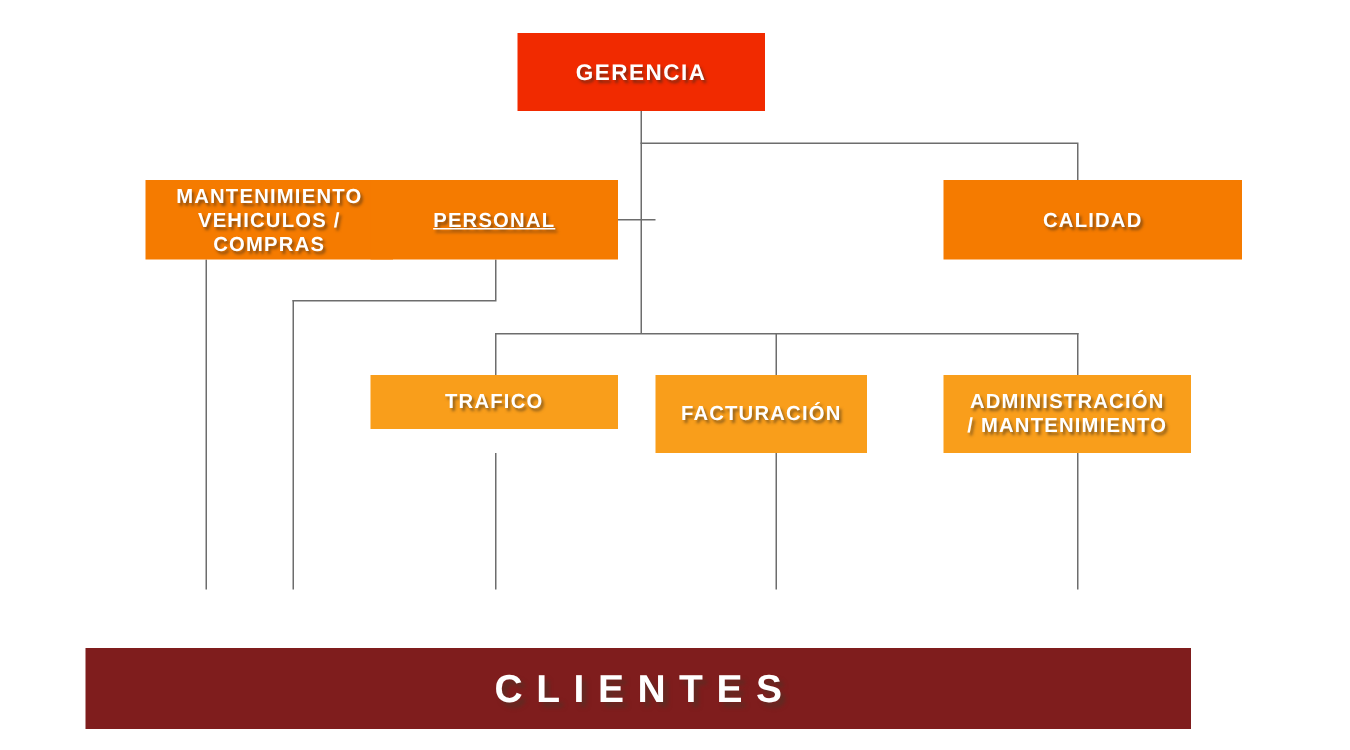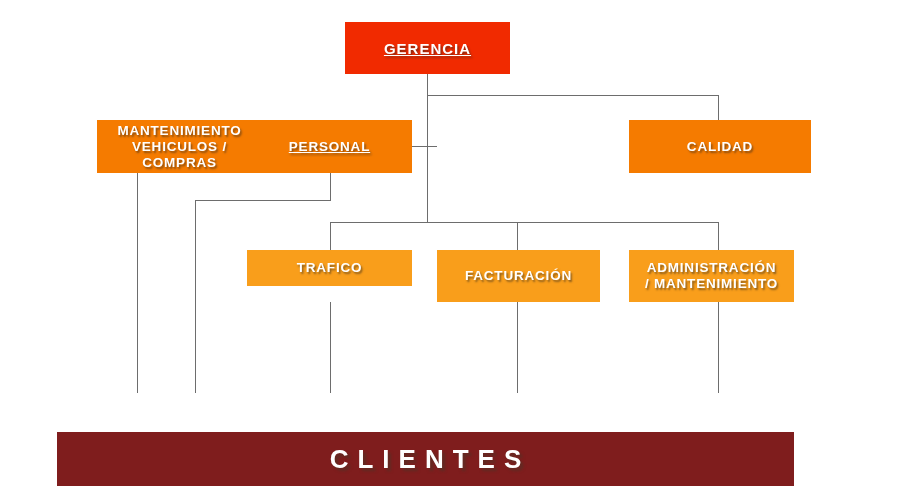--- a/index.html
+++ b/index.html
@@ -60,33 +60,33 @@
   <div class="line h" style="left:195px; top:200px; width:136px;"></div>
   <div class="line v" style="left:195px; top:200px; height:193px;"></div>
   <div class="line h" style="left:330px; top:222px; width:389px;"></div>
   <div class="line v" style="left:330px; top:222px; height:28px;"></div>
   <div class="line v" style="left:517px; top:222px; height:28px;"></div>
   <div class="line v" style="left:718px; top:222px; height:28px;"></div>
   <div class="line v" style="left:330px; top:302px; height:91px;"></div>
   <div class="line v" style="left:517px; top:302px; height:91px;"></div>
   <div class="line v" style="left:718px; top:302px; height:91px;"></div>
 
-  <div class="node top-box" style="left: 345px; top: 22px; width: 165px; height: 52px; background-color: rgb(241, 42, 0); text-decoration: underline;">GERENCIA</div>
+  <div class="node top-box" style="left: 345px; top: 22px; width: 165px; height: 52px; background-color: rgb(241, 42, 0);">GERENCIA</div>
 
   <div class="node dept-box" style="left: 57px; top: 120px; width: 165px; height: 53px; background-color: rgb(245, 123, 0); margin-left: 40px;">MANTENIMIENTO
 VEHICULOS /
 COMPRAS</div>
 
   <div class="node dept-box" style="left: 247px; top: 120px; width: 165px; height: 53px; background-color: rgb(245, 123, 0); text-decoration: underline;">PERSONAL</div>
 
 
-  <div class="node dept-box" style="left: 629px; top: 120px; width: 182px; height: 53px; background-color: rgb(245, 123, 0);">CALIDAD</div>
+  <div class="node dept-box" style="left: 629px; top: 120px; width: 199px; height: 53px; background-color: rgb(245, 123, 0);">CALIDAD</div>
 
   <div class="node dept-box" style="left: 247px; top: 250px; width: 165px; height: 36px; background-color: rgb(249, 158, 27);">TRAFICO</div>
 
-  <div class="node dept-box" style="left: 437px; top: 250px; width: 163px; height: 52px; background-color: rgb(249, 158, 27);">FACTURACIÓN</div>
+  <div class="node dept-box" style="left: 437px; top: 250px; width: 141px; height: 52px; background-color: rgb(249, 158, 27);">FACTURACIÓN</div>
 
   <div class="node dept-box" style="left: 629px; top: 250px; width: 165px; height: 52px; background-color: rgb(249, 158, 27);">ADMINISTRACIÓN
 / MANTENIMIENTO</div>
 
   <div class="node clients-bar" style="left: 57px; top: 393px; width: 737px; height: 54px; background-color: #7f1d1d; margin-top: 39px;">CLIENTES</div>
 
 </div>
 
 </body></html>

